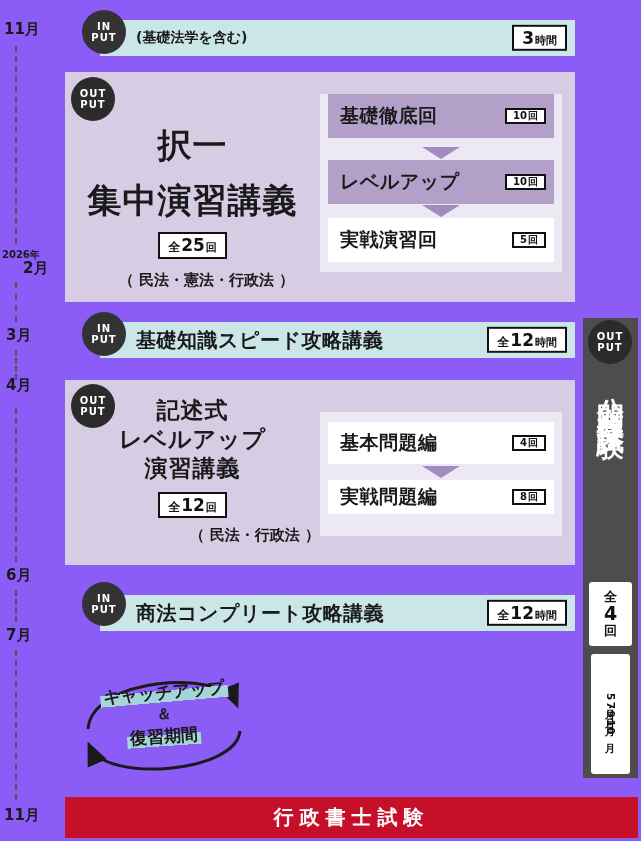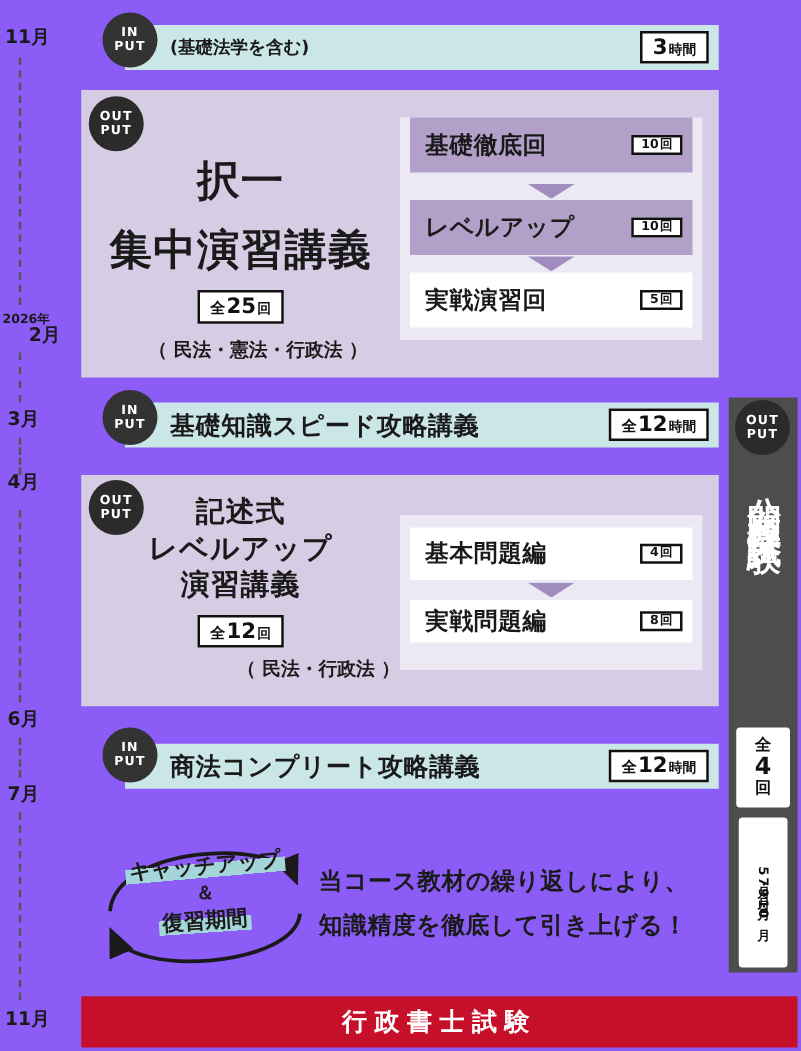--- a/index.html
+++ b/index.html
@@ -223,24 +223,20 @@
       </marker>
     </defs>
     <path d="M 24 84 C 28 32, 158 24, 172 58" fill="none" stroke="#1a1a1a" stroke-width="3" marker-end="url(#ah)"></path>
     <path d="M 176 86 C 172 128, 42 138, 26 102" fill="none" stroke="#1a1a1a" stroke-width="3" marker-end="url(#ah)"></path>
   </svg>
   <div class="catchtext">
     <div><span class="hl rot1">キャッチアップ</span></div>
     <div class="amp">＆</div>
     <div><span class="hl rot2">復習期間</span></div>
   </div>
-  <div class="desc">
-    <div>当コース教材の繰り返しにより、</div>
-    <div>知識精度を徹底して引き上げる！</div>
-  </div>
 
   <div class="graybar">
     <div class="badge badge-dk" style="left:5px; top:2px;">
       <span>OUT</span>
       <span>PUT</span>
     </div>
     <div class="vtitle">公開模擬試験</div>
     <div class="wbox1">
       <span class="pre">全</span>
       <span class="num">4</span>

